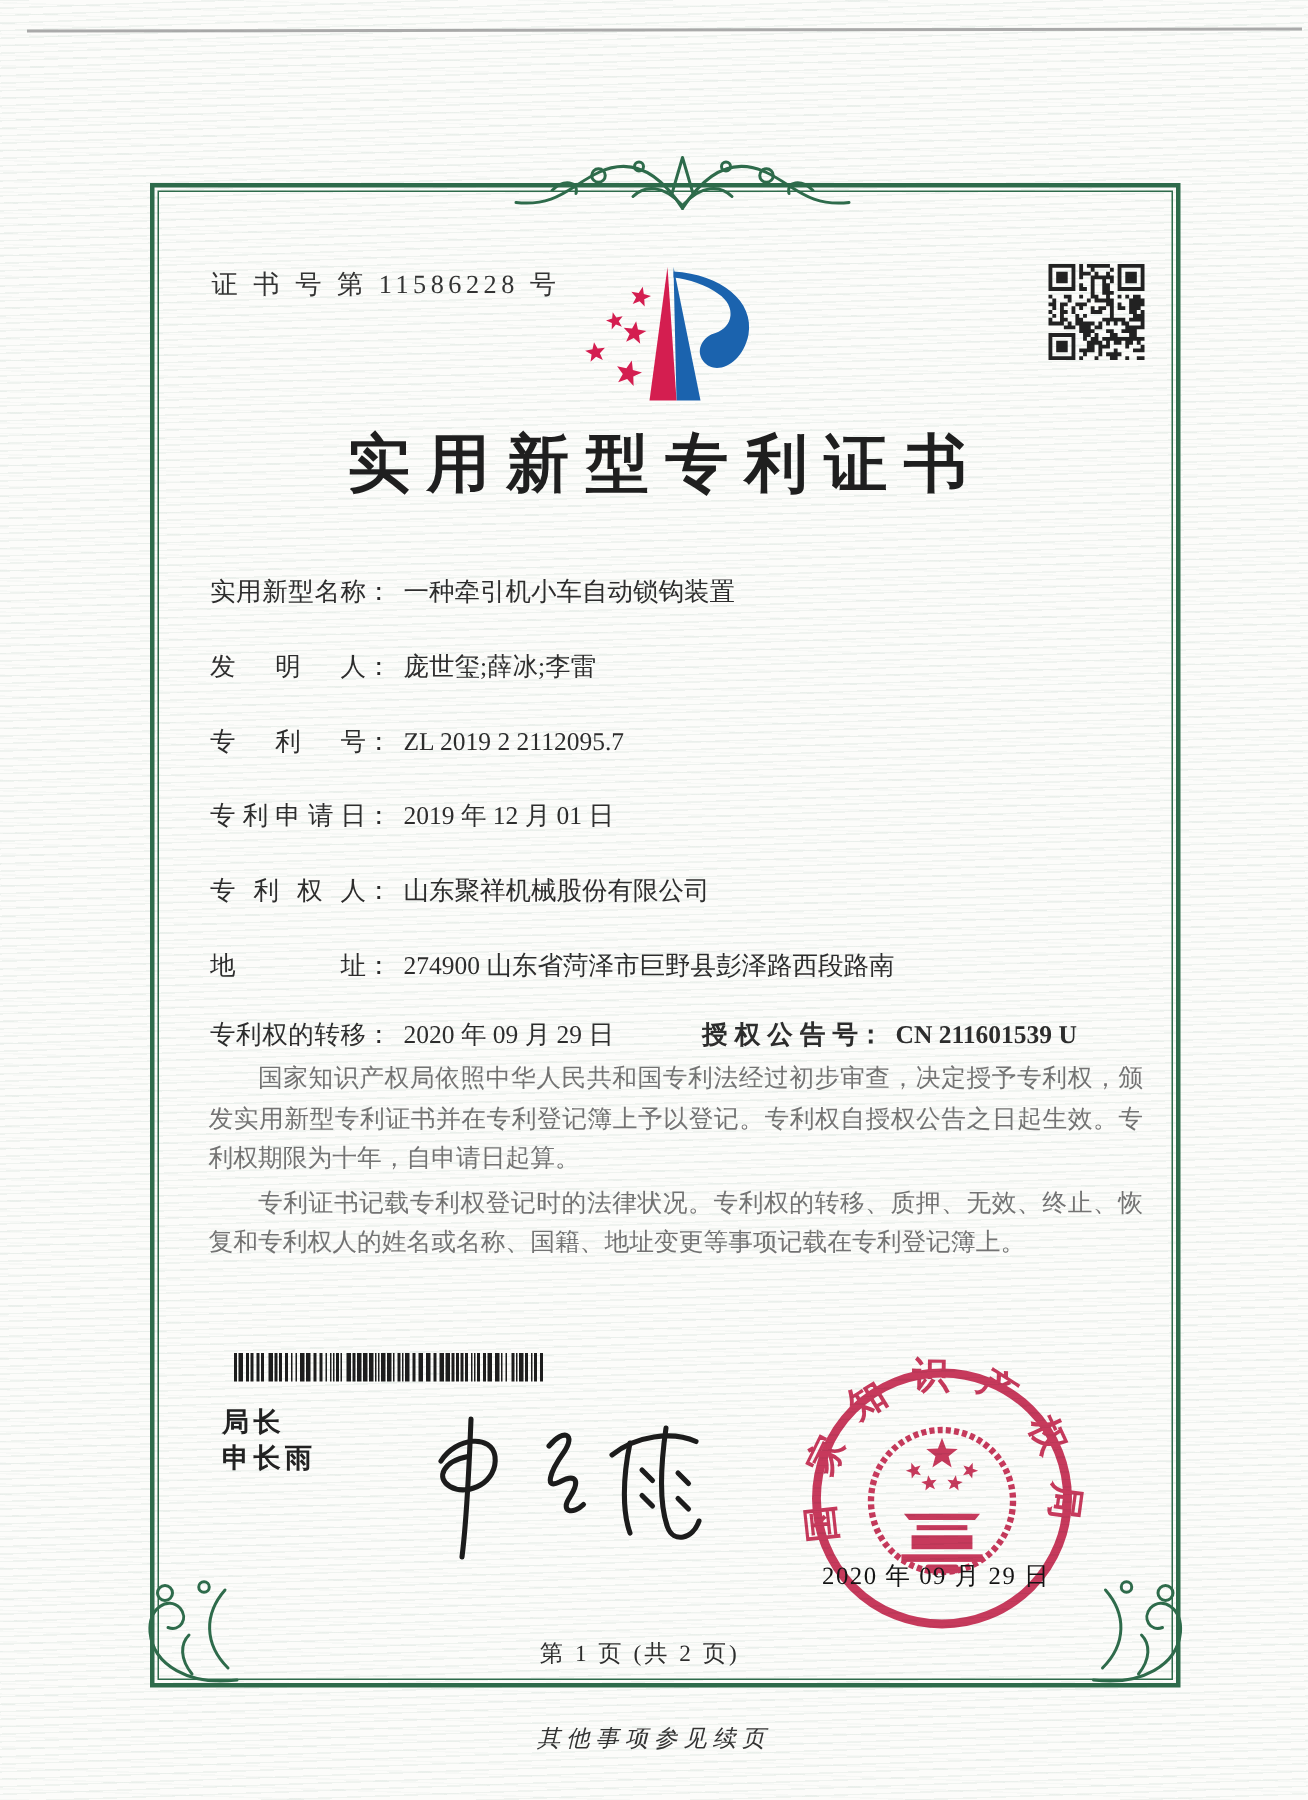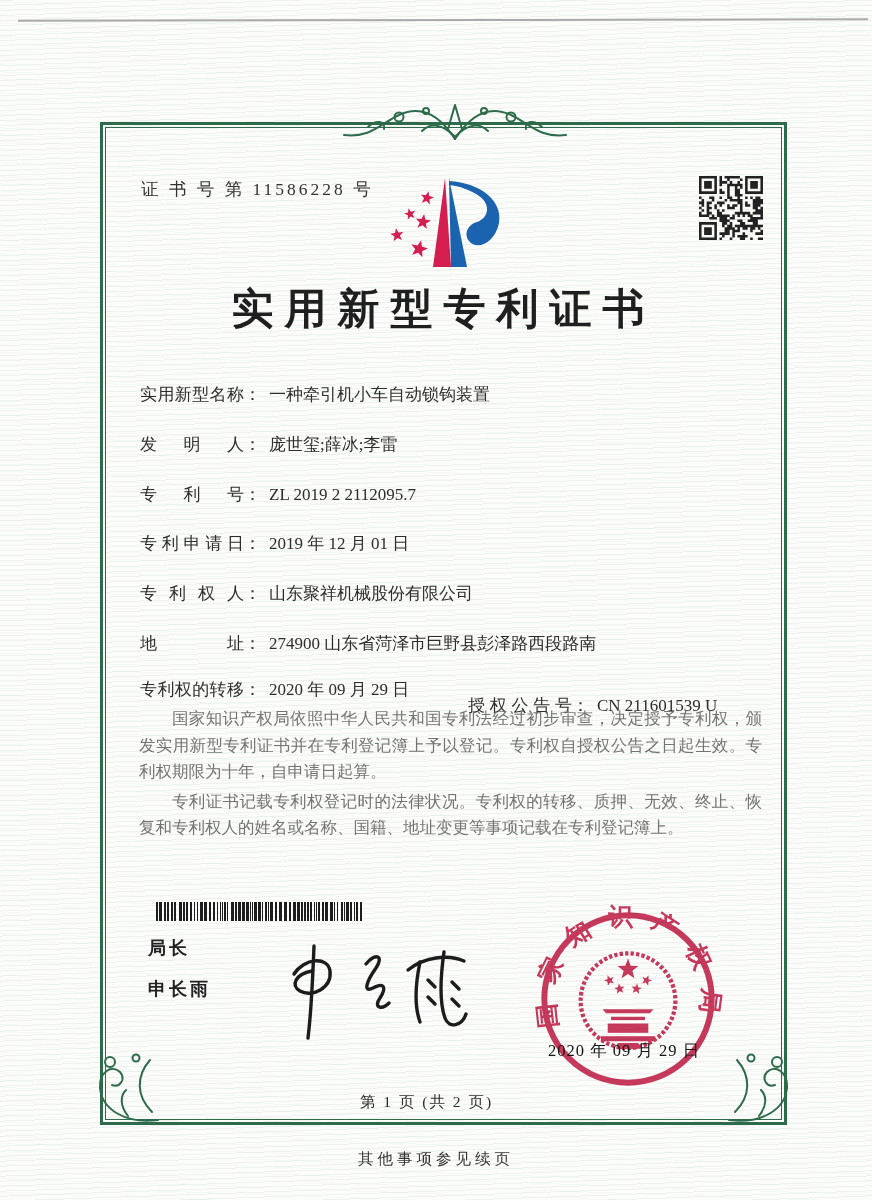--- a/index.html
+++ b/index.html
@@ -41,44 +41,44 @@
     position:absolute; left:100px; top:281px; width:687px;
     text-align:center; font-size:42px; font-weight:700;
     letter-spacing:11px; color:#1f1f1f;
   }
   .row { position:absolute; left:140px; font-size:17px; white-space:nowrap; color:#2d2d2d; }
   .lbl {
     display:inline-block; width:104px;
     text-align:justify; text-align-last:justify;
   }
   .colon { display:inline-block; margin-right:8px; }
-  .grant-right { position:absolute; left:328px; top:16px; white-space:nowrap; }
+  .grant-right { position:absolute; left:328px; top:0; white-space:nowrap;font-weight:bold; }
   .paras {
     position:absolute; left:139px; top:706px; width:623px;
   }
   .paras p {
     font-size:16.5px; line-height:26.5px; text-align:justify;
     text-indent:2em; color:#737373; margin-bottom:3px;
   }
   .barcode-svg { position:absolute; left:156px; top:902px; width:210px; height:19px; }
   .commissioner { position:absolute; left:148px; top:936px; font-size:18px; font-weight:600; letter-spacing:3px; color:#222; }
-  .commissioner .name { margin-top:17px; }
+  .commissioner .name { }
   .signature-svg { position:absolute; left:268px; top:940px; width:212px; height:108px; }
   .seal-svg { position:absolute; left:535px; top:906px; width:186px; height:186px; opacity:.93; mix-blend-mode:multiply; }
   .seal-date {
     position:absolute; left:548px; top:1040px; width:175px;
     font-size:16.5px; letter-spacing:1px; color:#141414; white-space:nowrap; z-index:5;
   }
   .page-number {
     position:absolute; left:100px; top:1092px; width:653px;
     text-align:center; font-size:15.5px; letter-spacing:2px; color:#2d2d2d;
   }
   .continuation {
     position:absolute; left:0; top:1149px; width:872px;
-    text-align:center; font-size:15.5px; letter-spacing:4px; color:#333;
+    text-align:center; font-size:15.5px; letter-spacing:4px; color:#333;font-style:italic;
   }
   .ornament-top { position:absolute; left:338px; top:97px; width:234px; height:50px; }
   .ornament-corner { position:absolute; width:72px; height:74px; }
   .ornament-corner.left  { left:92px;  top:1050px; }
   .ornament-corner.right { left:723px; top:1050px; transform:scaleX(-1); }
   svg { display:block; overflow:visible; }
 </style>
 </head>
 <body>
 

